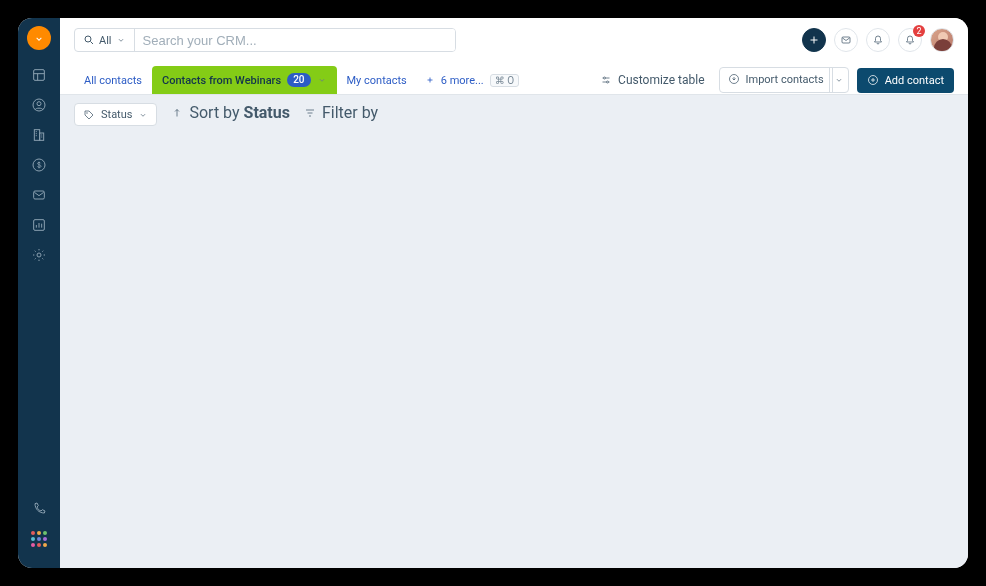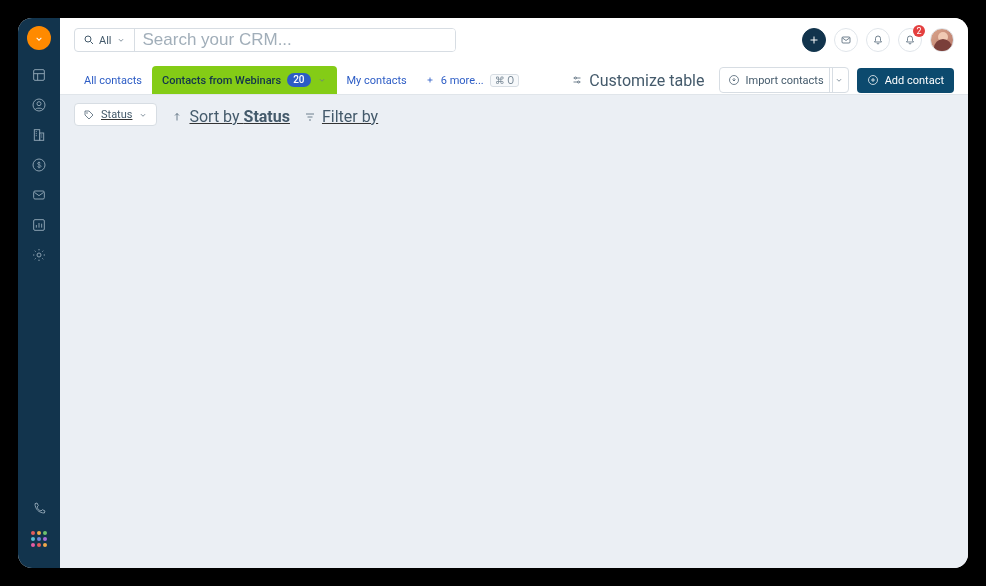--- a/index.html
+++ b/index.html
@@ -102,21 +102,21 @@
     padding: 0 8px;
     font-size: 11px;
     color: #445a6b;
     border-right: 1px solid #d7dde3;
     cursor: pointer;
   }
   .search-input {
     border: none;
     outline: none;
     padding: 0 8px;
-    font-size: 17px;
+    font-size: 13px;
     width: 320px;
     color: #333;
   }
   .search-input::placeholder { color: #a1aeb9; }
   .top-spacer { flex:1; }
   .circle-btn {
     width: 24px; height:24px; border-radius:50%;
     display:flex; align-items:center; justify-content:center;
     border:1px solid #e0e5ea; color:#445a6b;
     cursor:pointer; position:relative; background:#fff;
@@ -165,49 +165,48 @@
   .tab .pill {
     background:#2c5cc5; color:#fff; border-radius:9px;
     font-size:10px; padding:1px 6px; line-height:12px;
   }
   .tab .chev { color:#6a7c8a; }
   .more-tab { display:flex; align-items:center; gap:6px; color:#2c5cc5; font-size:11px; cursor:pointer; padding:6px 8px;}
   .kbd { border:1px solid #d7dde3; border-radius:3px; padding:0 4px; font-size:10px; color:#7a8a97; background:#f7f9fb;}
   .tabs-right { margin-left:auto; display:flex; align-items:center; gap:8px;}
   .ghost-btn {
     display:flex; align-items:center; gap:6px;
-    color:#445a6b; font-size:16px; cursor:pointer;
+    color:#445a6b; font-size:12px; cursor:pointer;
     padding:4px 6px;
   }
   .outlined-btn {
-    display:flex; align-items:center; gap:6px;
+    display:flex; align-items:flex-start; gap:6px;
     border:1px solid #d7dde3; border-radius:4px;
     padding: 5px 8px; font-size:11px; color:#445a6b;
     cursor:pointer; background:#fff;
   }
   .split-chev {
     width:20px; display:flex; align-items:center; justify-content:center;
     border:1px solid #d7dde3; border-radius:4px; height:26px;
     margin-left:-4px; border-left:none; cursor:pointer; color:#6a7c8a;
   }
   .btn-group { display:flex; }
   .btn-group .outlined-btn { border-radius:4px 0 0 4px; }
   .btn-group .split-chev { border-radius:0 4px 4px 0; border:1px solid #d7dde3; }
   .primary-btn {
     display:flex; align-items:center; gap:6px;
     background:#0c4a6e; color:#fff;
     border-radius:4px; padding:6px 10px;
     font-size:11px; cursor:pointer;
   }
   
   .toolbar-row {
-    display:flex; align-items:flex-end; gap:14px;
+    display:flex; align-items:flex-start; gap:14px;
     padding: 8px 14px; background:#ebeff4;
     border-top:1px solid #e0e5ea;
-    text-decoration:underline;
   }
   .chip-btn {
     display:flex; align-items:center; gap:6px;
     border:1px solid #d7dde3; border-radius:4px;
     background:#fff; padding:4px 8px; font-size:11px; color:#445a6b;
     cursor:pointer;
   }
   .text-btn { display:flex; align-items:center; gap:6px; color:#445a6b; font-size:16px; cursor:pointer;}
   .content { flex:1; background:#ebeff4; }
   svg { display:block; }

